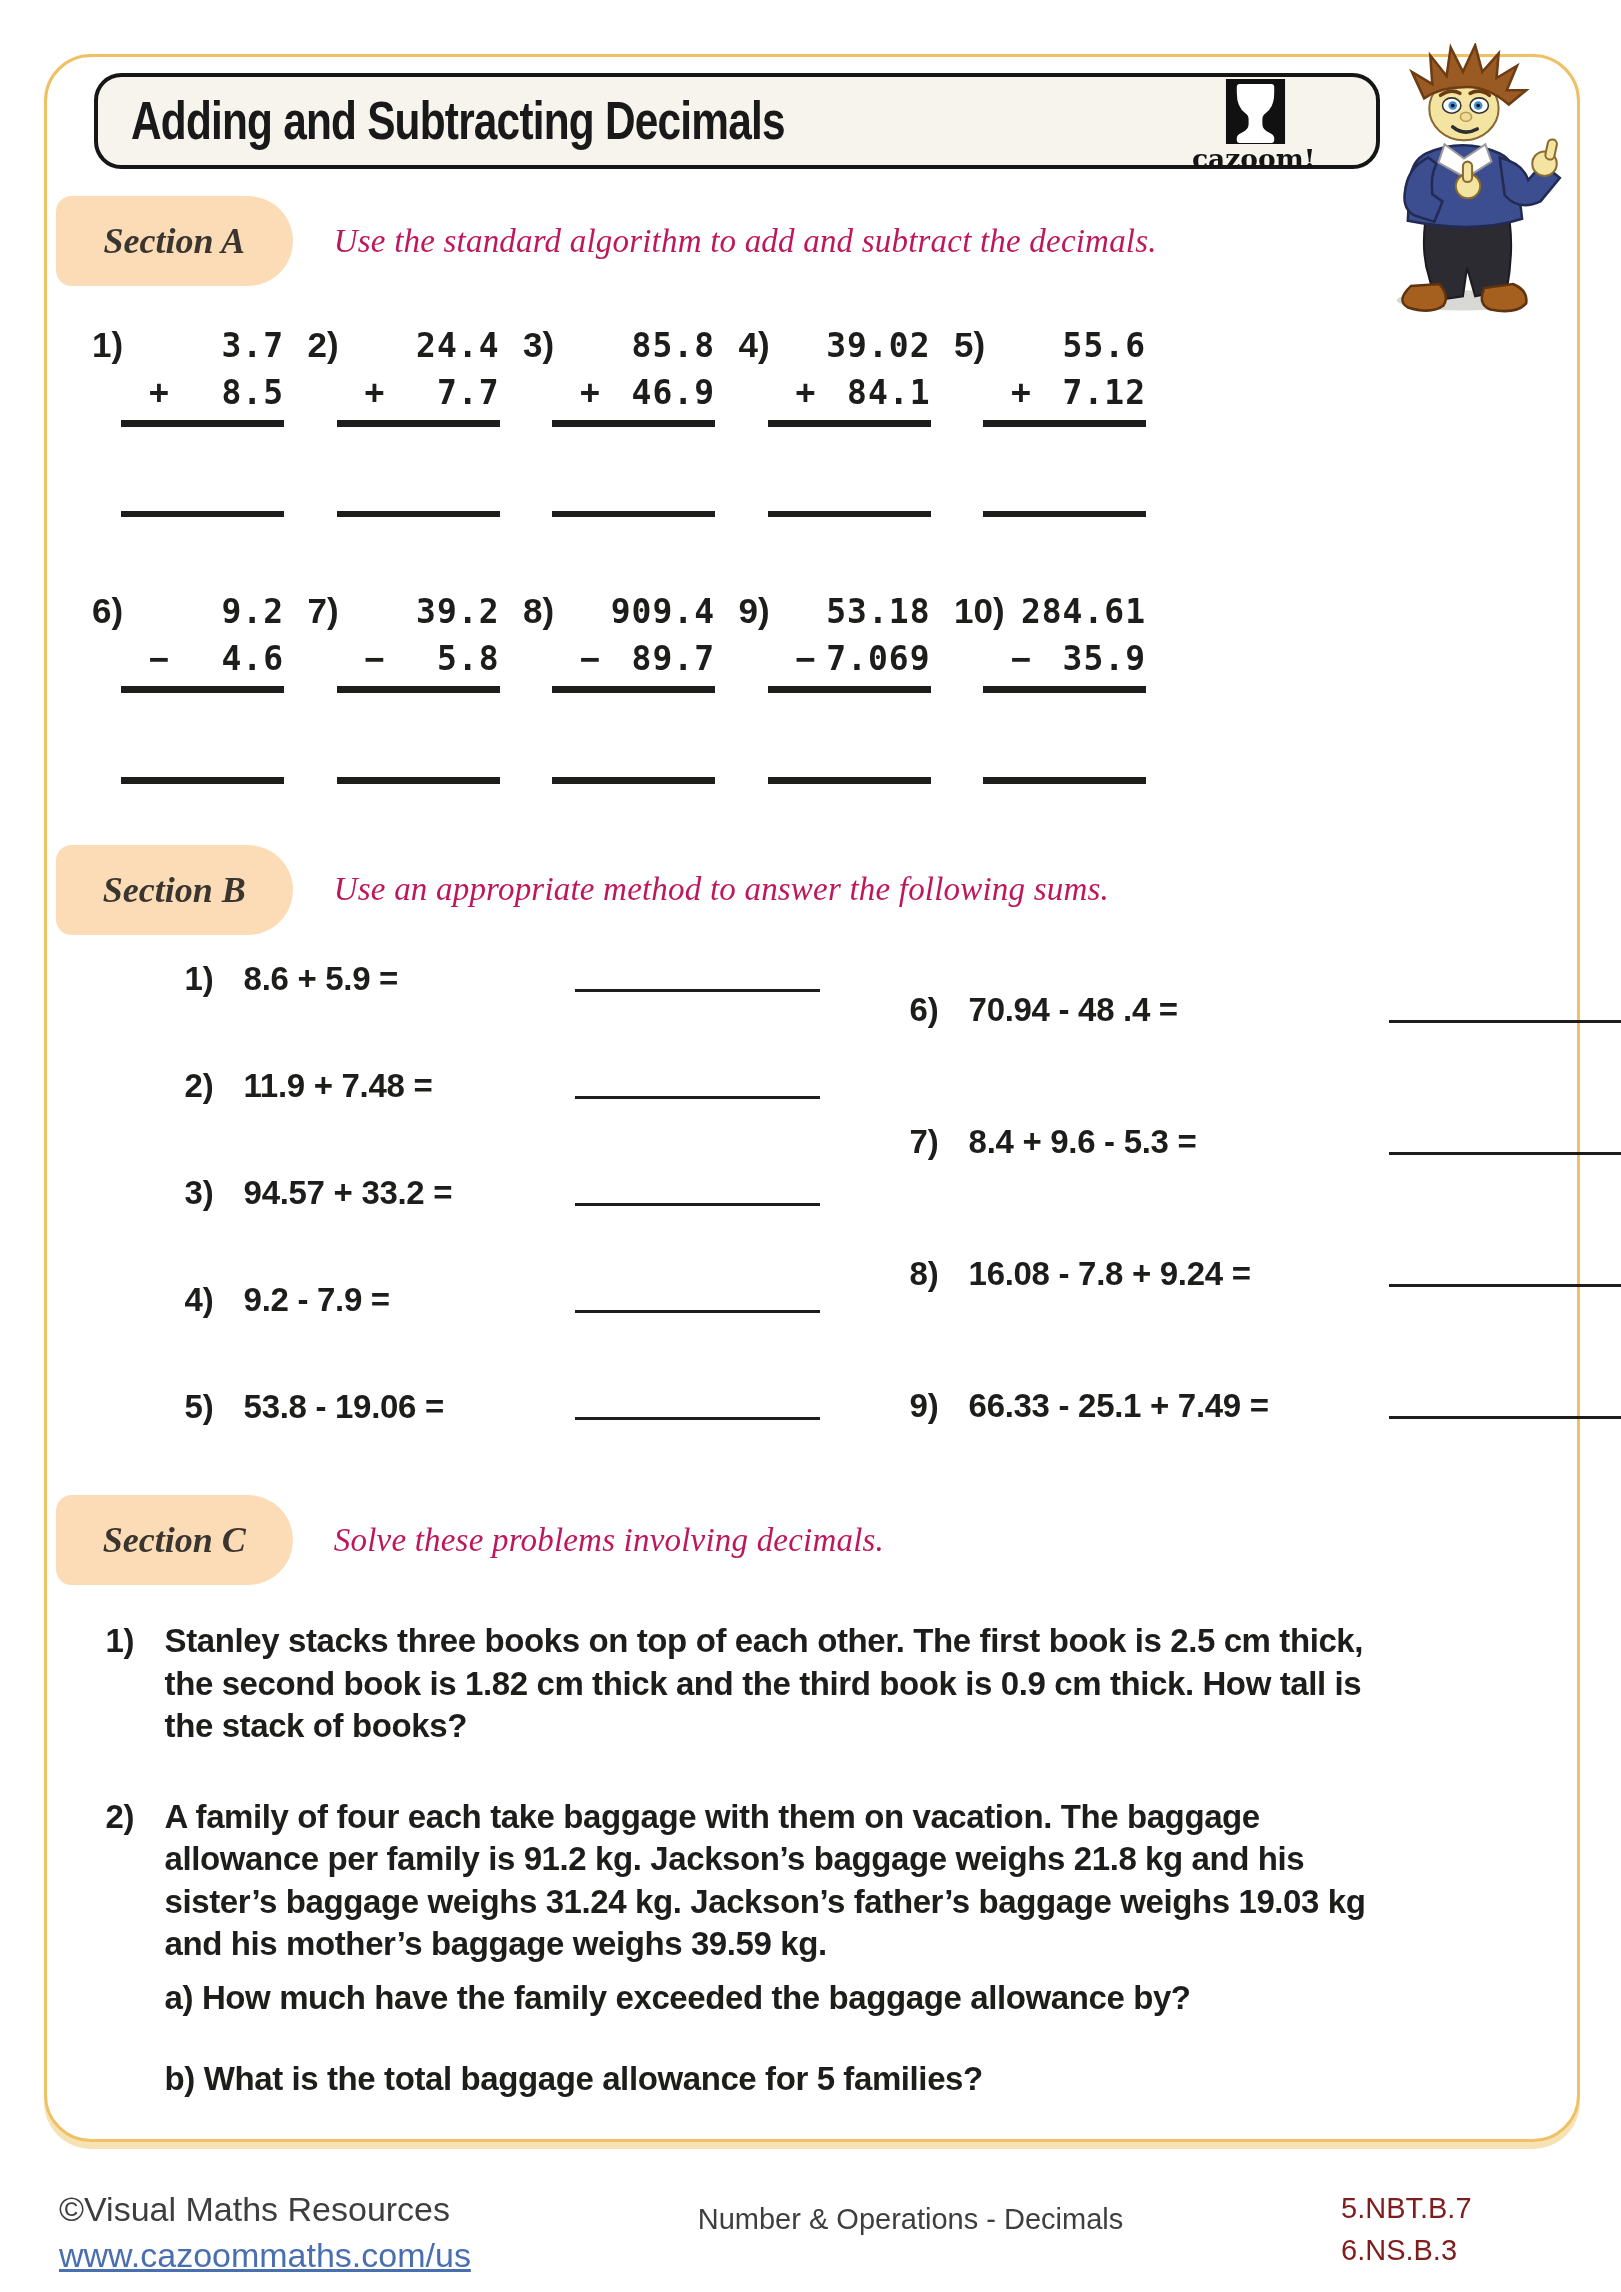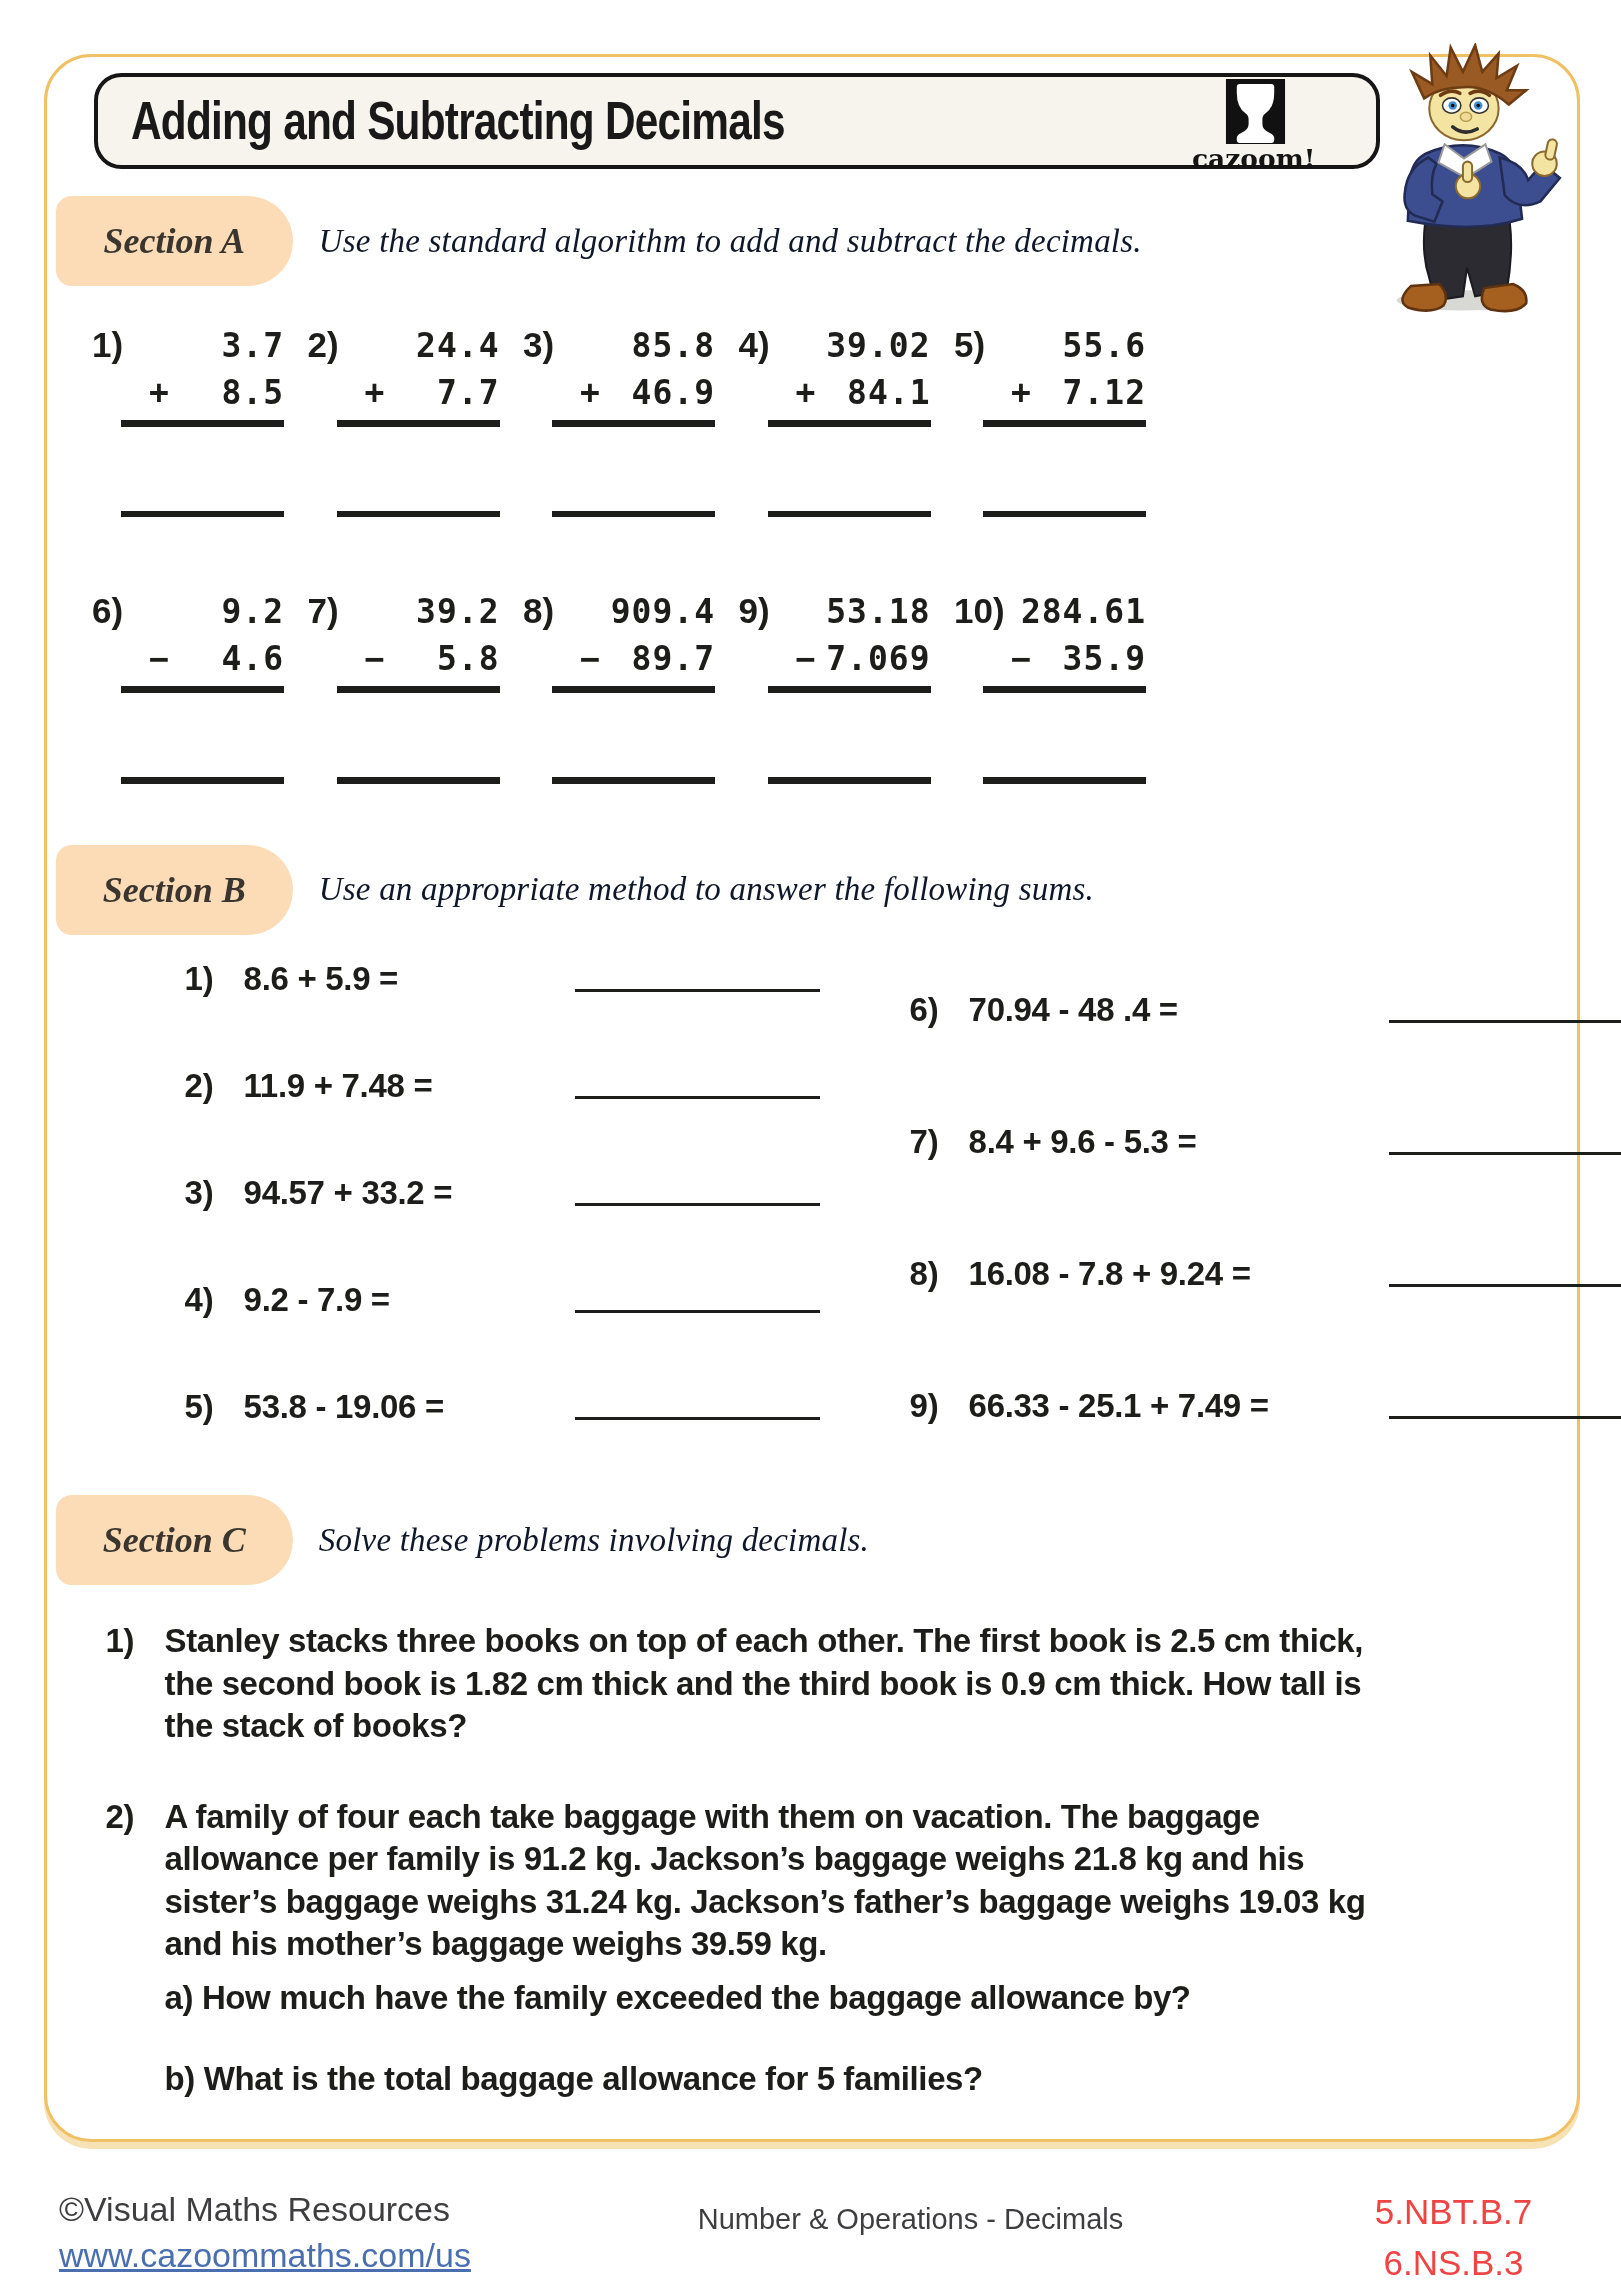--- a/index.html
+++ b/index.html
@@ -42,21 +42,21 @@
   .sec-head-c{margin-top:69px;}
   .sec-label{
     flex:none;width:237px;height:90px;background:#fcdcb6;
     border-radius:15.7px 45px 45px 15.7px;
     display:flex;align-items:center;justify-content:center;
     font-family:"Liberation Serif",serif;font-style:italic;font-weight:bold;
     font-size:36px;color:#3a362f;
   }
   .sec-instr{
     font-family:"Liberation Serif",serif;font-style:italic;
-    font-size:33px;color:#0f172a;margin-left:26px;letter-spacing:0.2px;
+    font-size:33px;color:#be185d;margin-left:41px;letter-spacing:0.2px;
   }
   
   .arow{display:flex;gap:23.5px;margin:39px 0 0 25.5px;}
   .arow2{margin-top:74px;}
   .prob{width:192px;flex:none;}
   .pr{display:flex;align-items:baseline;}
   .plab{width:57px;flex:none;font-size:35px;font-weight:bold;}
   .ptop{
     flex:1;text-align:right;
     font-family:"DejaVu Sans Mono",monospace;font-weight:bold;font-size:33px;letter-spacing:1px;
@@ -83,21 +83,21 @@
   .wp-num{width:59px;flex:none;}
   .wp-text div{white-space:nowrap;}
   .wp2{margin-top:49px;}
   .sub-a{margin-top:11.8px;}
   .sub-b{margin-top:39px;}
   
   .footer{display:flex;align-items:flex-start;margin:45px 55px 0 59px;}
   .f-left{width:421px;font-size:34px;color:#3e3e40;line-height:1.35;}
   .f-left a{color:#4a6fb0;text-decoration:underline;}
   .f-center{flex:1;text-align:center;font-size:29px;color:#3e3e40;margin-top:15.7px;}
-  .f-right{width:225px;text-align:center;font-size:35px;color:#ef4444;line-height:1.45;}
+  .f-right{width:225px;text-align:left;font-size:29px;color:#7f1d1d;line-height:1.45;}
 </style>
 </head>
 <body>
 
 <div class="sheet">
 
   <div class="mascot">
     <svg viewBox="0 0 200 270">
       <ellipse cx="95" cy="252" rx="64" ry="10" fill="#d8d8d4"></ellipse>
       <path d="M62,158 q-9,42 1,72 q3,12 6,22 l27,-4 4,-28 8,28 31,-6 q9,-50 -1,-86 z" fill="#2b2b31" stroke="#1b1b21" stroke-width="2"></path>

